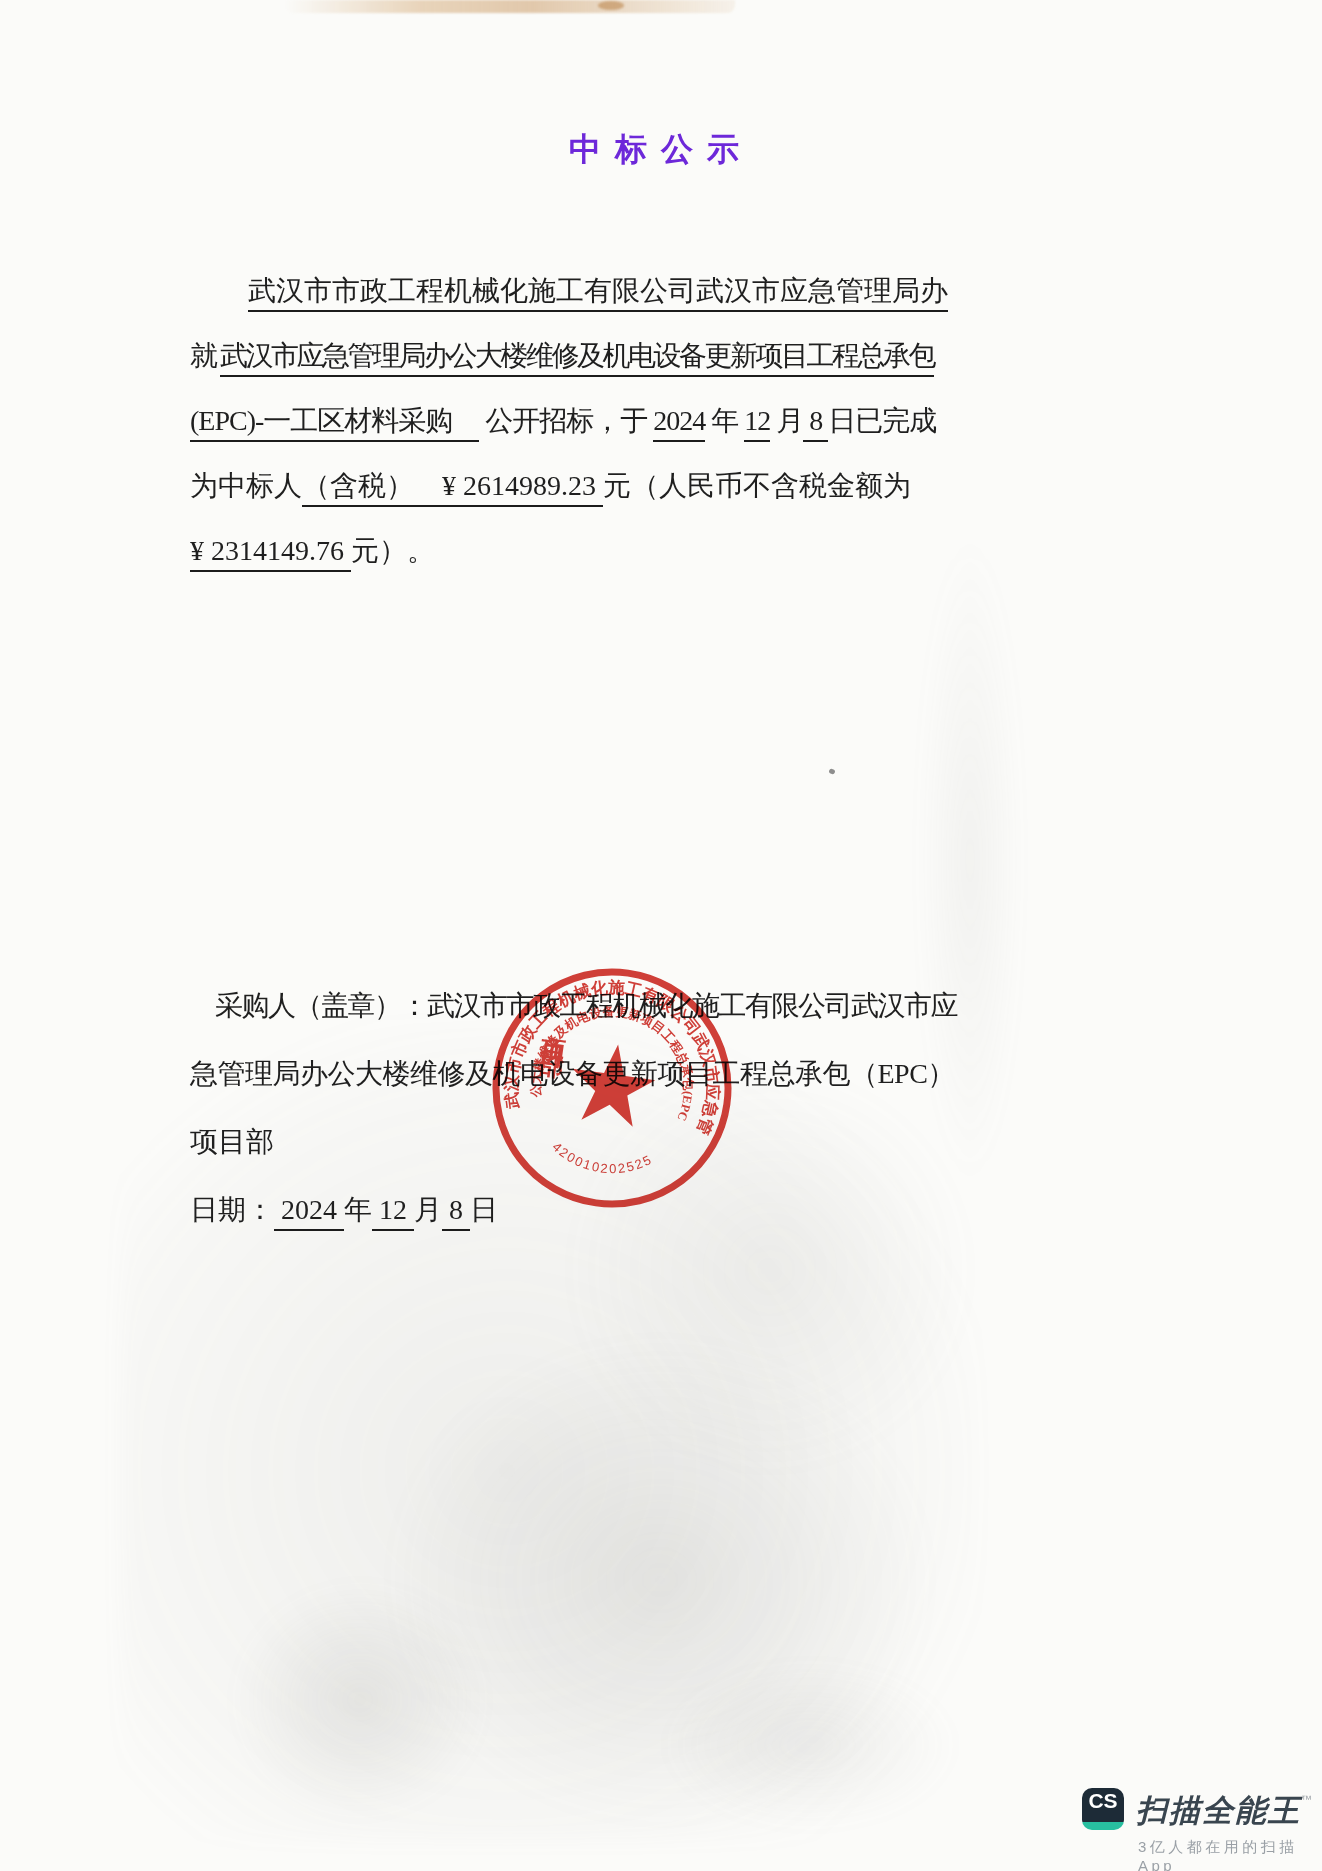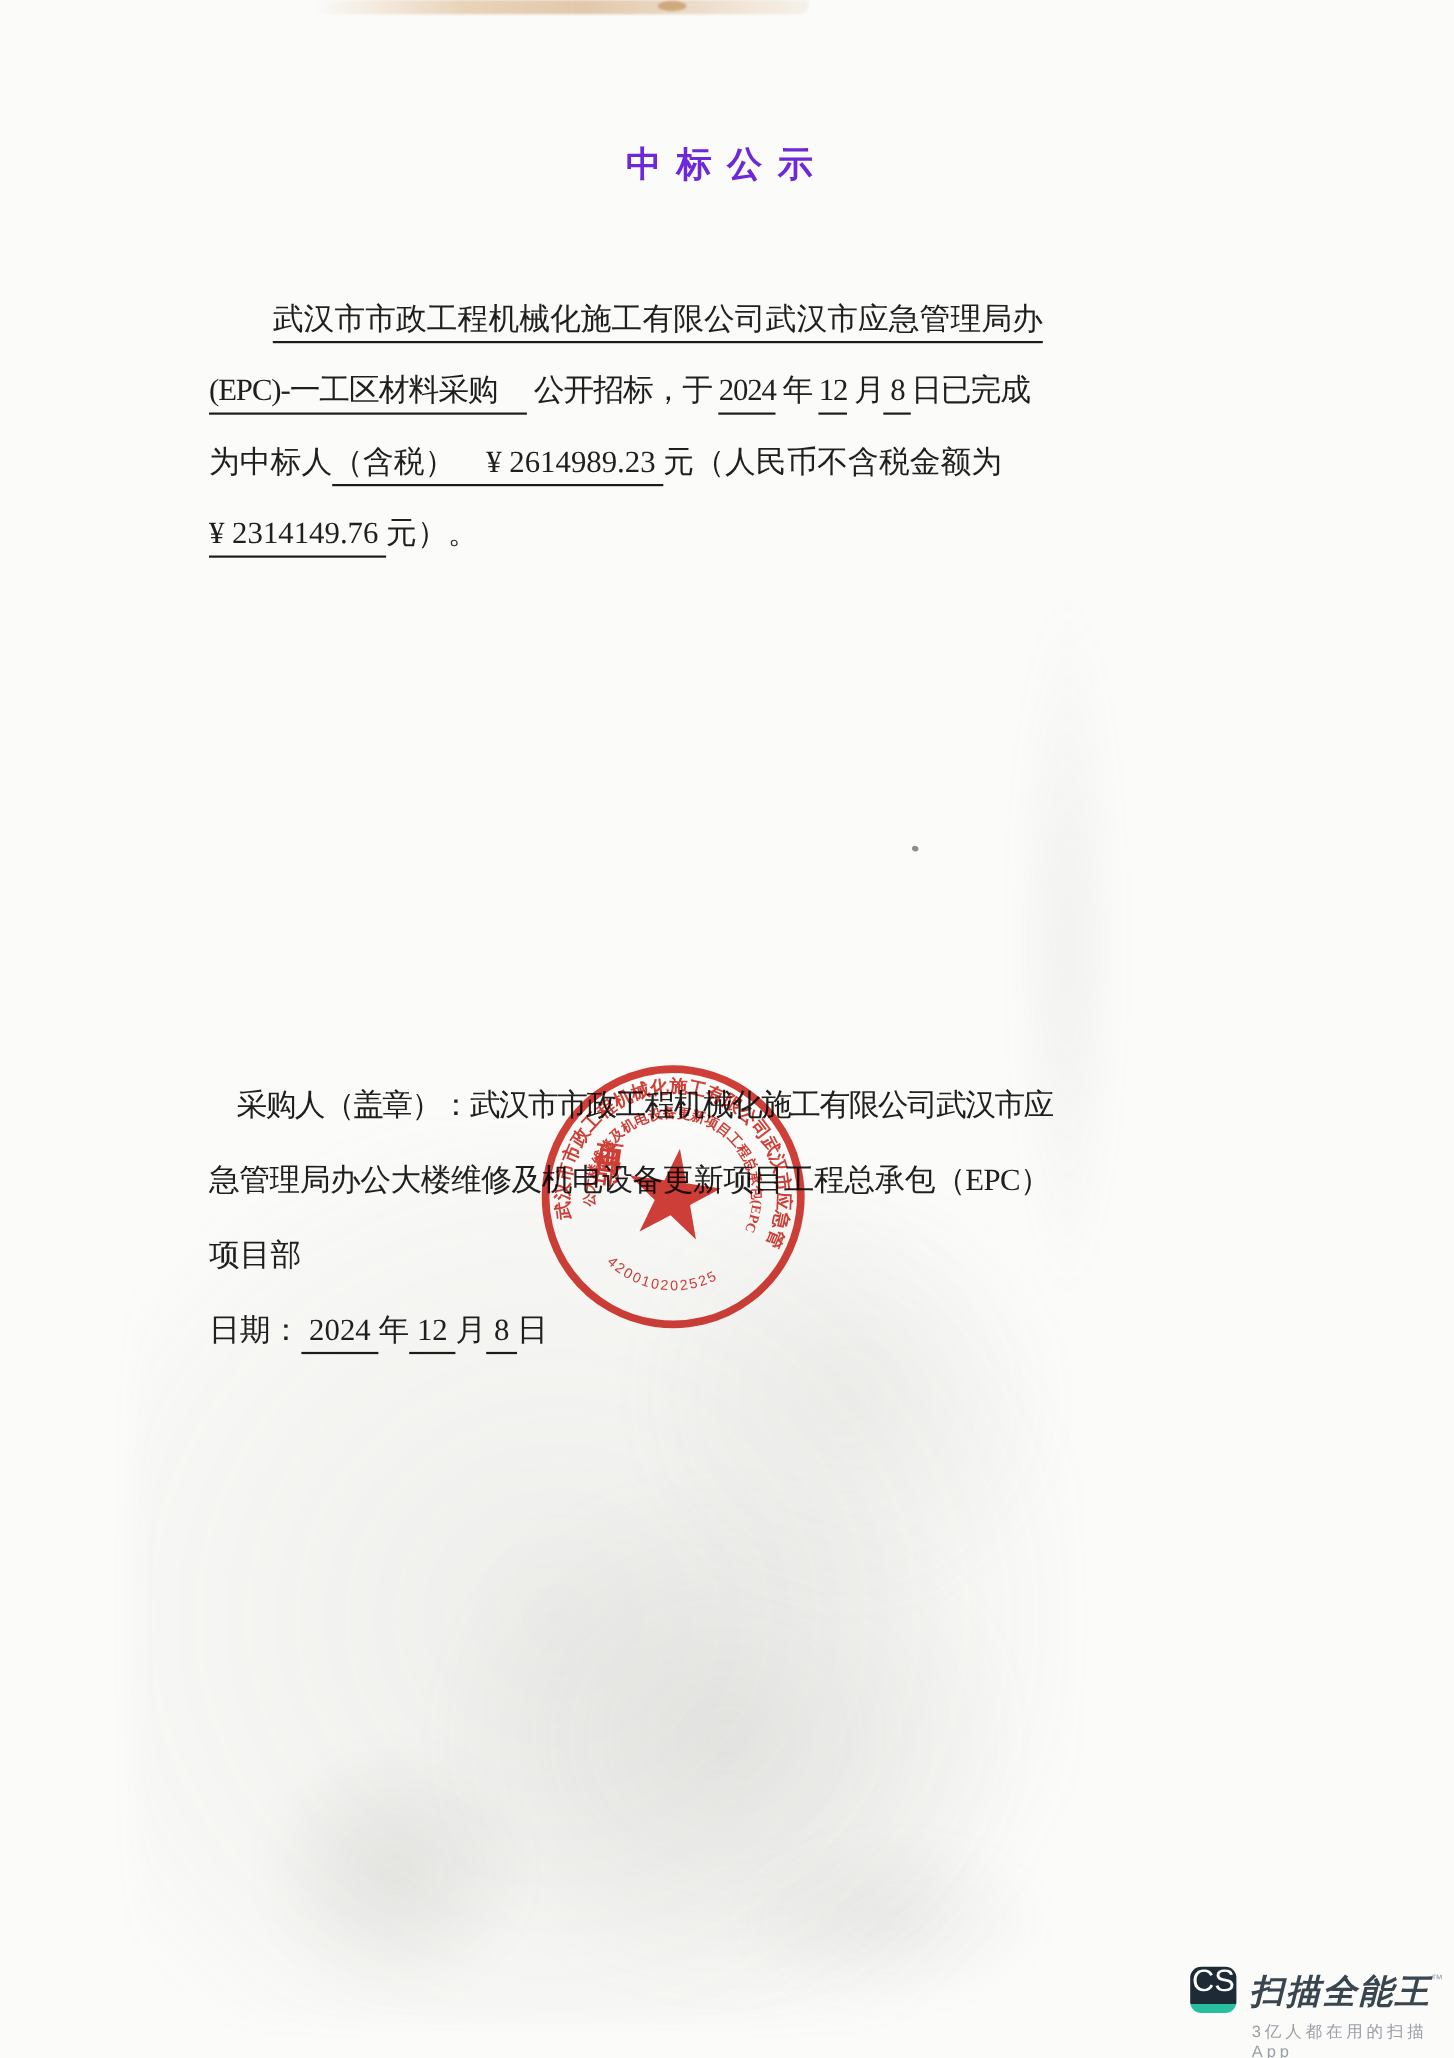--- a/index.html
+++ b/index.html
@@ -62,21 +62,21 @@
     writing-mode:vertical-rl;text-orientation:upright;
     font-size:25px;font-weight:700;color:var(--seal-color,#cf2f28);
     letter-spacing:6px;font-family:"Liberation Serif",serif;
   }
 
   
   .wm{position:absolute;font-family:"Liberation Sans","DejaVu Sans",sans-serif;}
   .wm-logo{
     left:1082px;top:1788px;width:42px;height:42px;border-radius:10px;
     background:linear-gradient(180deg,#1d2b37 0%,#1d2b37 80%,#28bfa0 80%);
-    color:#fff;font-weight:400;font-size:28px;
+    color:#fff;font-weight:700;font-size:21px;
     display:flex;align-items:center;justify-content:center;
     padding-bottom:16px;box-sizing:border-box;
   }
   .wm-name{left:1136px;top:1790px;font-size:31px;font-weight:700;color:#39454f;letter-spacing:2px;font-style:italic;}
   .wm-tm{font-size:11px;color:#9aa0a6;vertical-align:18px;font-weight:400;}
   .wm-tagline{left:1138px;top:1838px;font-size:15px;color:#9aa0a6;letter-spacing:3.5px;}
 </style>
 </head>
 <body>
 
@@ -89,20 +89,21 @@
   <div class="artifact noise n2"></div>
   <div class="artifact noise n3"></div>
   <div class="artifact noise n4"></div>
   <div class="artifact noise n5"></div>
   <div class="artifact noise n6"></div>
 
   <div class="doc-title">中标公示</div>
 
   <div id="para1" class="textblock">
       <div class="doc-line line-0"><span class="u">武汉市市政工程机械化施工有限公司武汉市应急管理局办</span></div>
+      <div class="doc-line line-2"><span>就 </span><span class="u">武汉市应急管理局办公大楼维修及机电设备更新项目工程总承包</span></div>
       <div class="doc-line line-3"><span class="u">(EPC)-一工区材料采购　</span><span> 公开招标，于 </span><span class="u">2024</span><span> 年 </span><span class="u">12</span><span> 月</span><span class="u"> 8 </span><span>日已完成</span></div>
       <div class="doc-line line-5"><span>为中标人</span><span class="u">（含税）　¥ 2614989.23 </span><span>元（人民币不含税金额为</span></div>
       <div class="doc-line line-6"><span class="u">¥ 2314149.76 </span><span>元）。</span></div>
     </div>
 
 
   <div id="footer" class="textblock">
       <div class="doc-line line-0"><span>采购人（盖章）：武汉市市政工程机械化施工有限公司武汉市应</span></div>
       <div class="doc-line line-1"><span>急管理局办公大楼维修及机电设备更新项目工程总承包（EPC）</span></div>
       <div class="doc-line line-2"><span>项目部</span></div>

